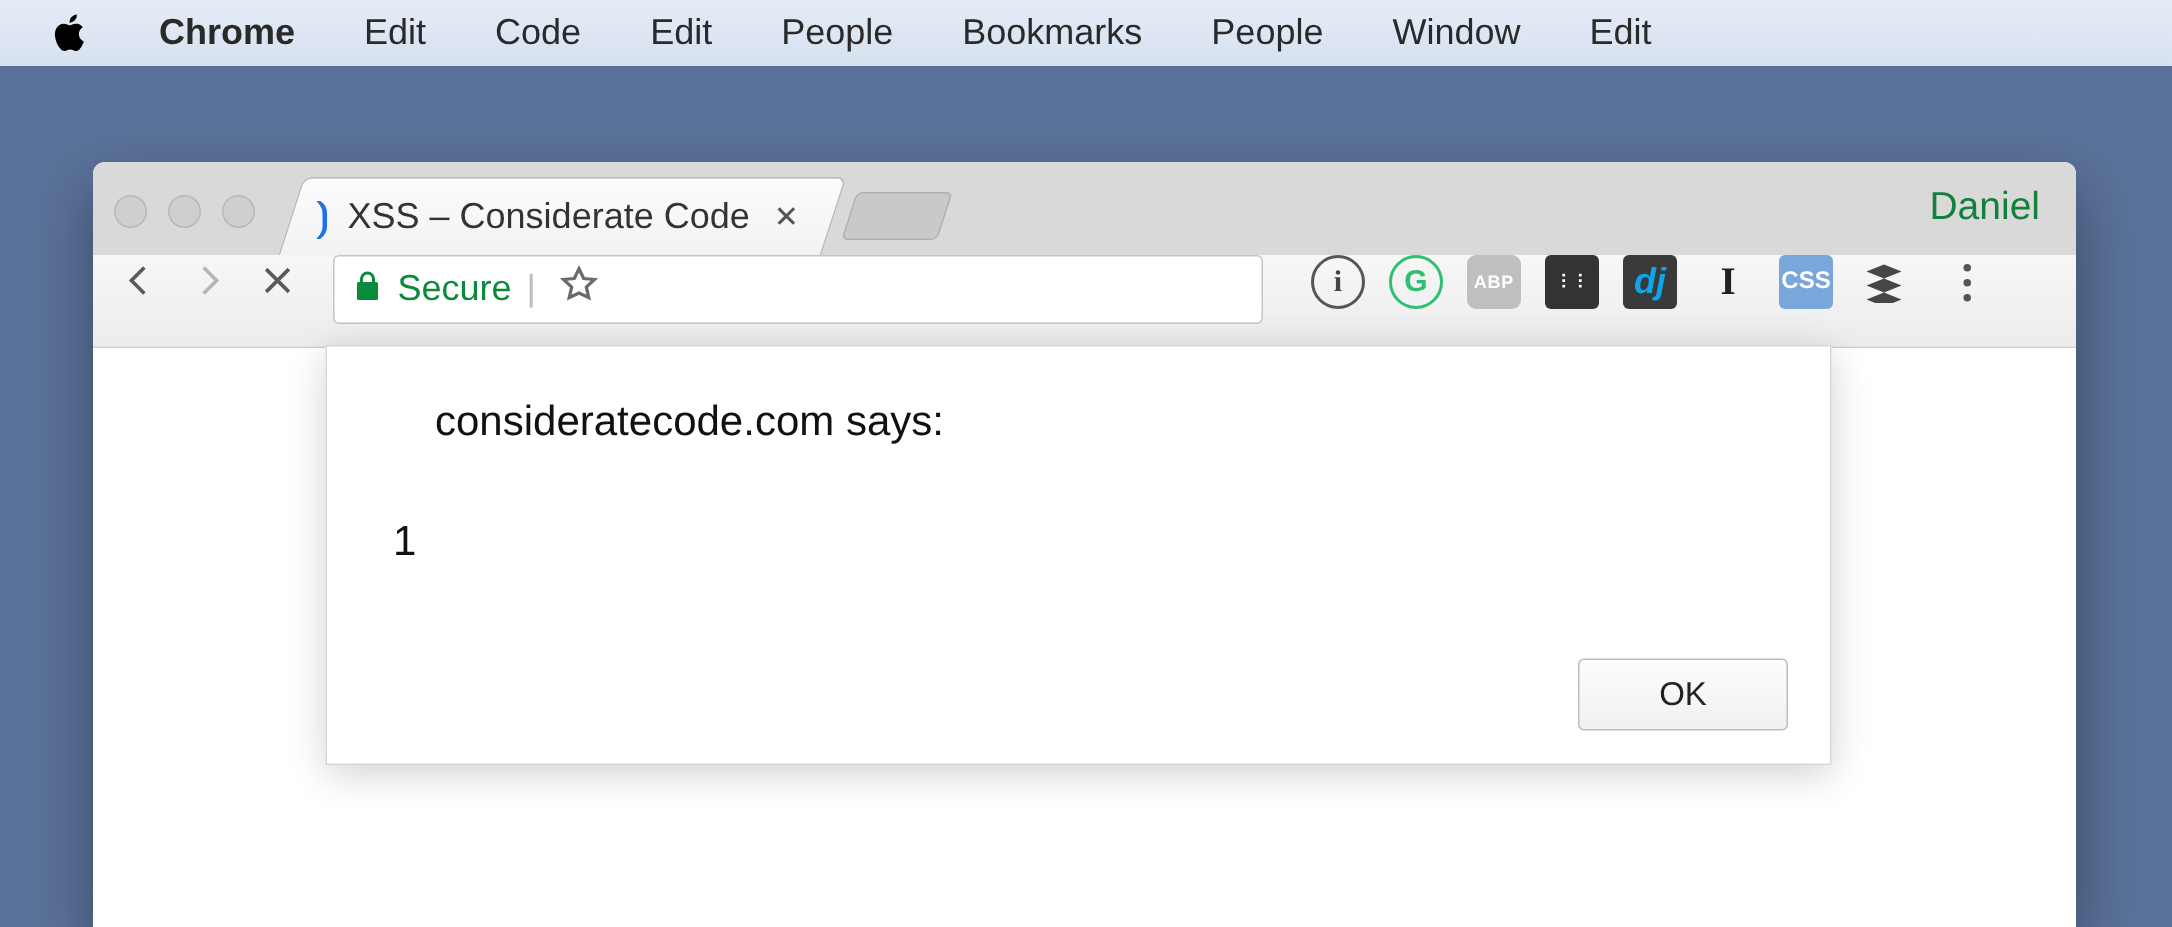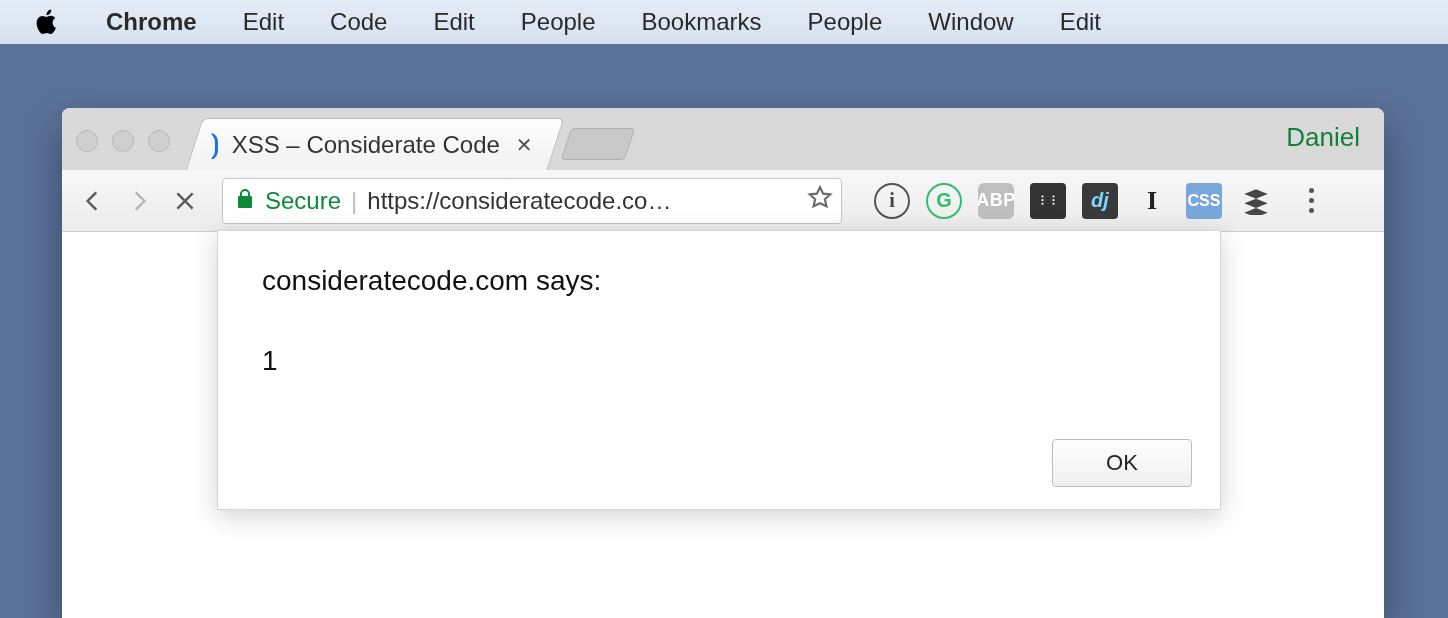--- a/index.html
+++ b/index.html
@@ -100,21 +100,21 @@
     font-size: 26px;
     color: #15803d;
   }
 
   
   .toolbar {
     height: 62px;
     background: linear-gradient(#f7f7f7,#ececec);
     border-bottom: 1px solid #cfcfcf;
     display: flex;
-    align-items: center;
+    align-items: flex-start;
     padding: 0 14px;
     gap: 12px;
   }
   .navbtn {
     width: 34px; height: 34px;
     display:flex; align-items:center; justify-content:center;
     color:#5a5a5a;
   }
   .navbtn.disabled { color:#b6b6b6; }
   .navbtn svg { width:26px; height:26px; }
@@ -145,23 +145,23 @@
     margin-left: 20px;
   }
   .ext {
     width: 36px; height: 36px;
     display:flex; align-items:center; justify-content:center;
     font-size: 20px;
     color:#444;
   }
   .ext.circle { border:2px solid #555; border-radius:50%; font-weight:bold; font-family: Georgia, serif; }
   .ext.gram { border:2px solid #2fbf71; border-radius:50%; color:#2fbf71; font-weight:bold; }
-  .ext.abp  { background:#bfbfbf; color:#fff; border-radius:6px; font-size:18px; font-weight:bold; letter-spacing:0.5px; }
+  .ext.abp  { background:#bfbfbf; color:#fff; border-radius:6px; font-size:12px; font-weight:bold; letter-spacing:0.5px; }
   .ext.film { background:#333; color:#fff; border-radius:4px; }
-  .ext.dj   { background:#3a3a3a; color:#7dd3fc; border-radius:4px; font-weight:bold; font-style:italic; font-size:20px; }
+  .ext.dj   { background:#3a3a3a; color:#0ea5e9; border-radius:4px; font-weight:bold; font-style:italic; font-size:24px; }
   .ext.serifI { font-family: Georgia, serif; font-size:26px; font-weight:bold; color:#222; }
   .ext.css  { background:#7aa7d9; color:#fff; border-radius:4px; font-size:16px; font-weight:bold; }
   .ext.buffer { color:#333; }
   .menu3 { width:30px; display:flex; flex-direction:column; gap:5px; align-items:center; justify-content:center; margin-left:6px;}
   .menu3 span { width:5px; height:5px; background:#555; border-radius:50%; display:block; }
 
   
   .viewport {
     background:#fff;
     height: calc(100% - 62px - 62px);
@@ -173,21 +173,21 @@
     position: absolute;
     left: 155px;
     top: 122px;
     width: 1004px;
     height: 280px;
     background: #fff;
     border: 1px solid #d6d6d6;
     box-shadow: 0 6px 24px rgba(0,0,0,0.18);
   }
   .alert-inner { padding: 34px 44px 24px 44px; height:100%; position:relative; }
-  .alert-origin { font-size: 28px; color:#111; }
+  .alert-origin { font-size: 28px; color:#111;margin-left:28px; }
   .alert-msg { font-size: 28px; color:#111; margin-top: 48px; }
   .alert-actions {
     position:absolute;
     right: 28px;
     bottom: 22px;
   }
   .btn-ok {
     width: 140px;
     height: 48px;
     background: linear-gradient(#fdfdfd,#f0f0f0);
@@ -255,21 +255,20 @@
     </div>
 
     <div class="omnibox">
       <span class="lock">
         <svg width="20" height="22" viewBox="0 0 20 22" fill="#0a8a3a">
             <path d="M5 9V7a5 5 0 0 1 10 0v2h1a1 1 0 0 1 1 1v10a1 1 0 0 1-1 1H4a1 1 0 0 1-1-1V10a1 1 0 0 1 1-1h1zm2 0h6V7a3 3 0 0 0-6 0v2z"></path>
           </svg>
       </span>
       <span class="secure-label">Secure</span>
       <span class="sep">|</span>
-      <span class="url">https://consideratecode.co…</span>
       <span class="star">
         <svg width="26" height="26" viewBox="0 0 24 24" fill="none" stroke="#6b6b6b" stroke-width="2">
             <path d="M12 2l2.9 6 6.6.6-5 4.6 1.5 6.5L12 16.9 6 19.7l1.5-6.5-5-4.6 6.6-.6L12 2z"></path>
           </svg>
       </span>
     </div>
 
     <div class="ext-icons">
       <div class="ext circle">i</div>
       <div class="ext gram">G</div>

